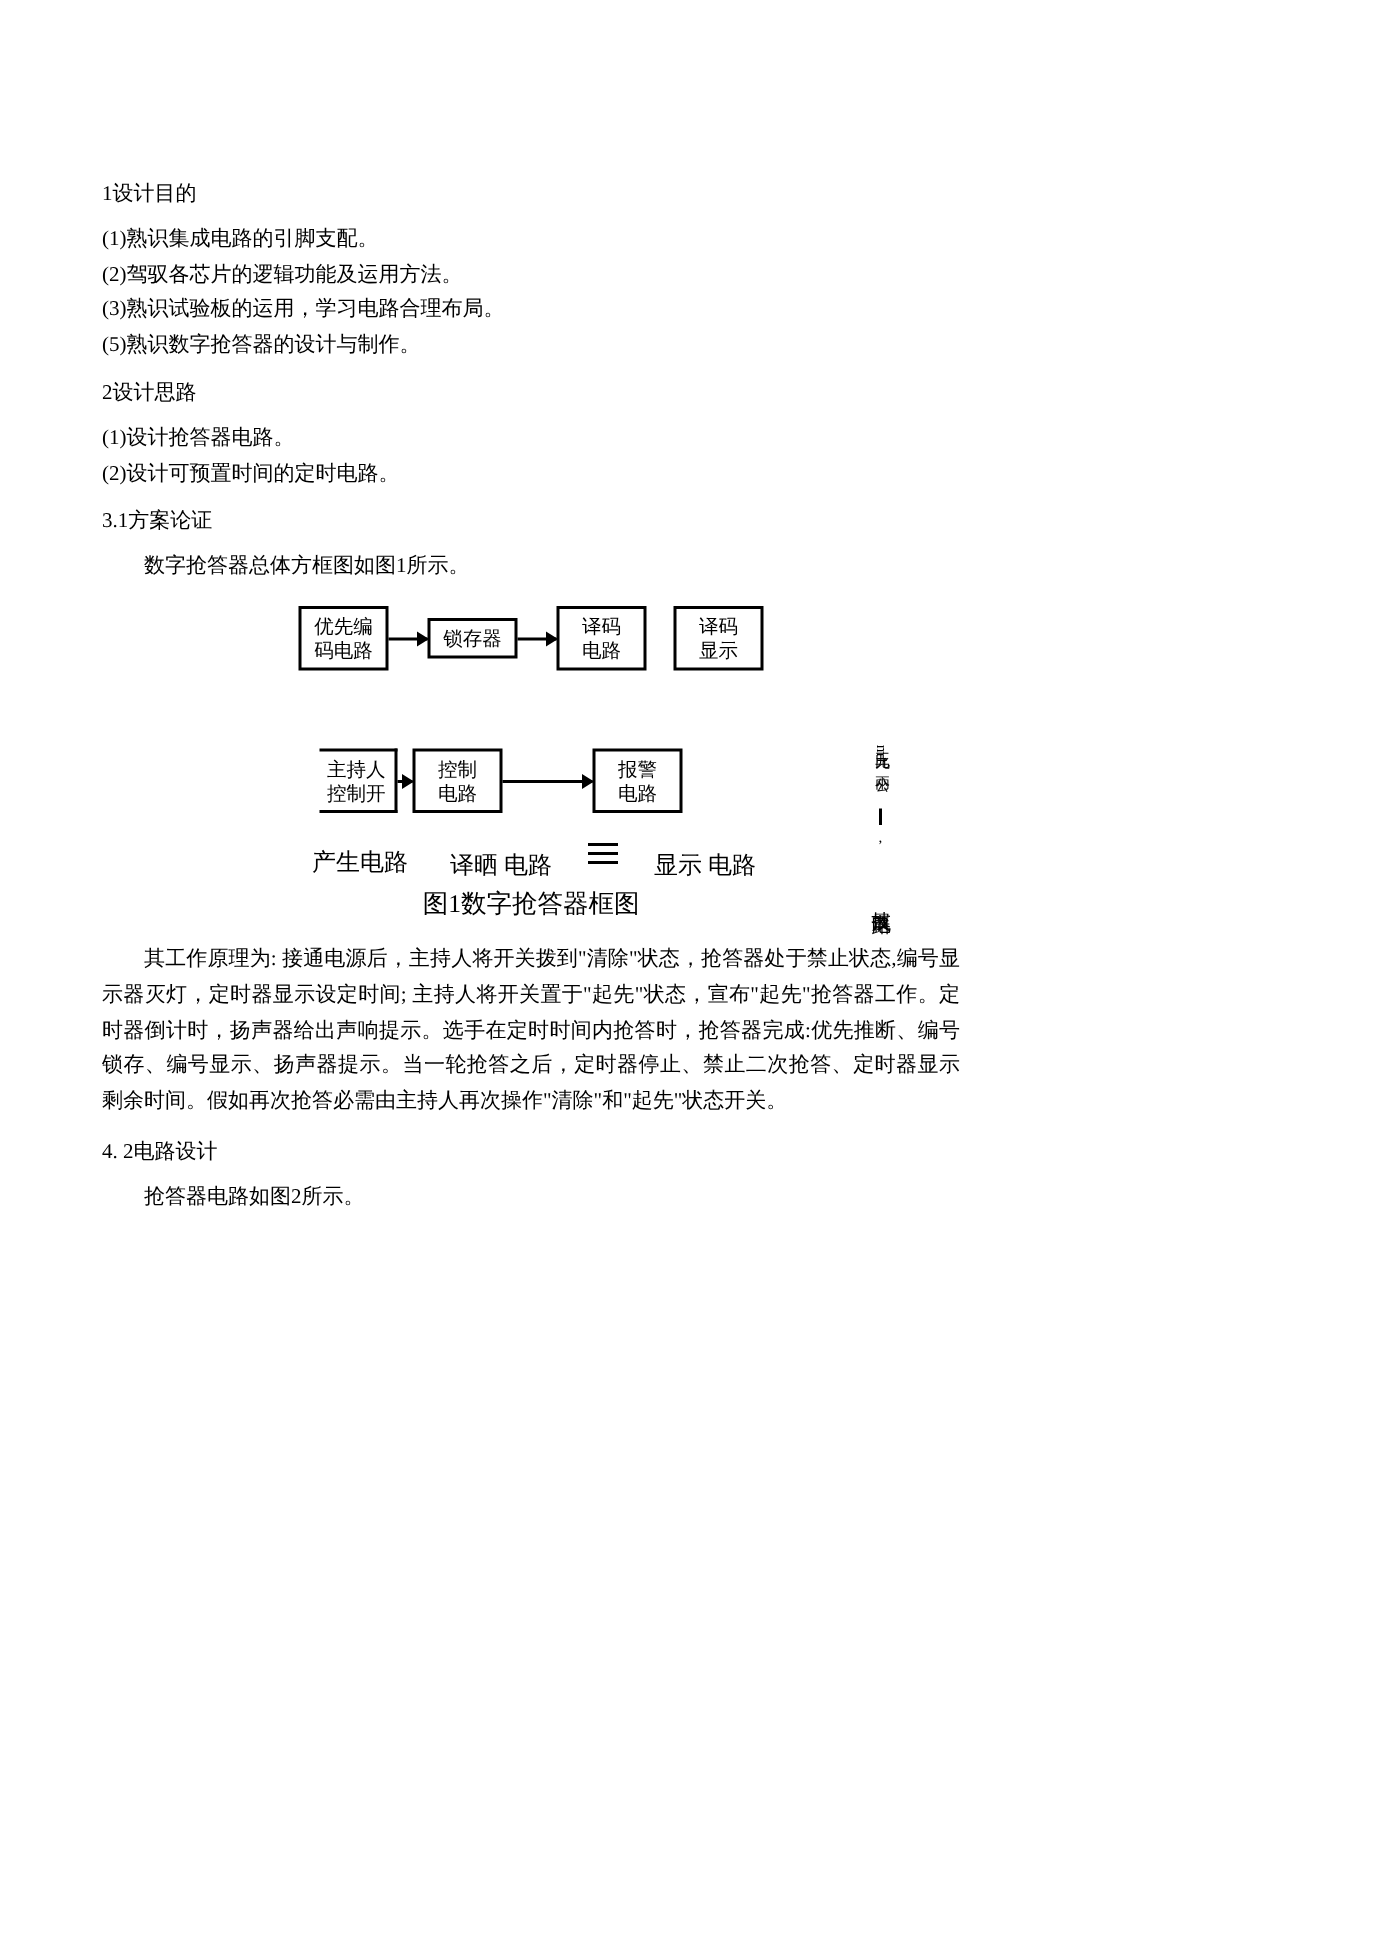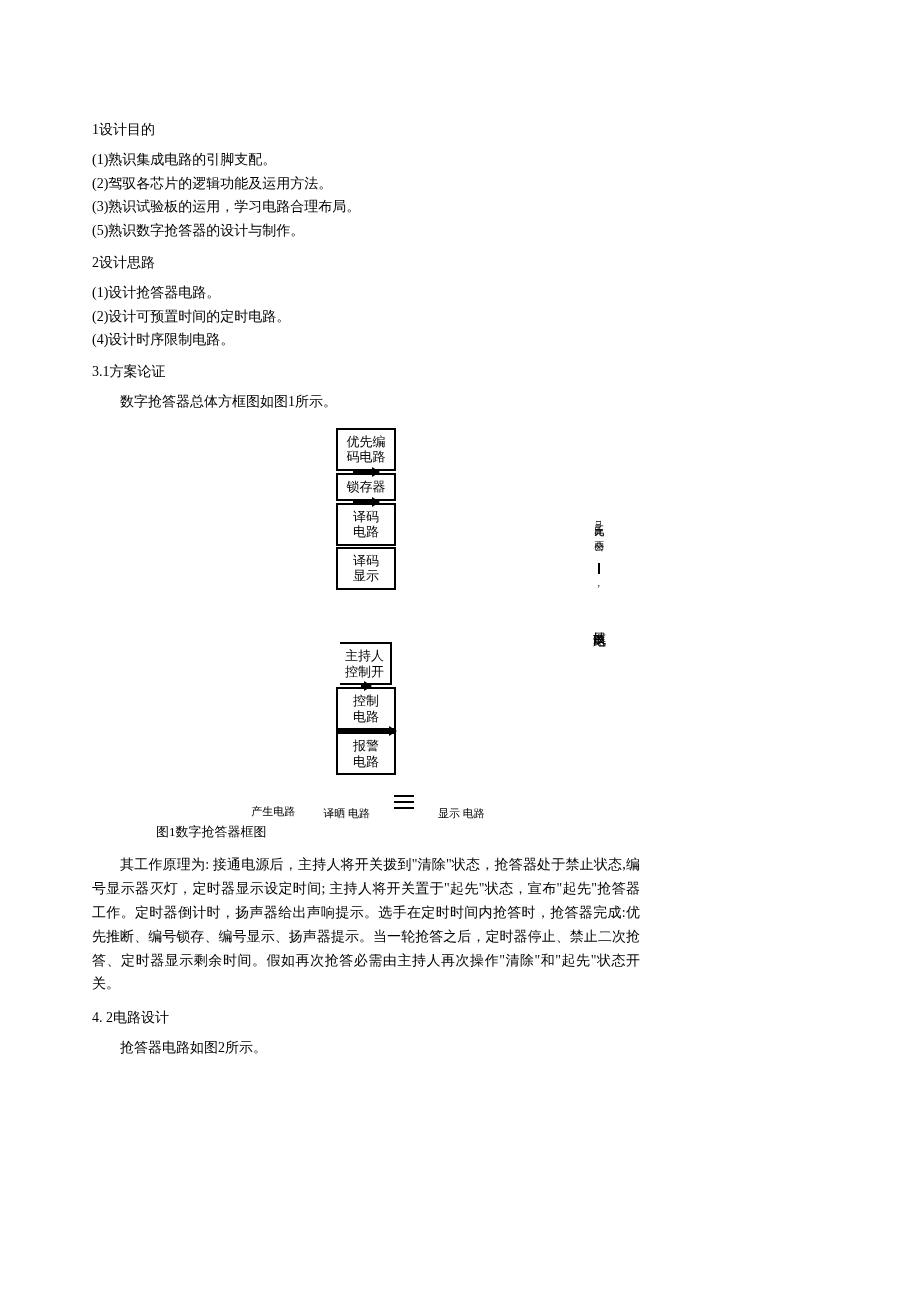--- a/index.html
+++ b/index.html
@@ -6,21 +6,21 @@
     margin: 0;
     background: #ffffff;
     font-family: "SimSun", "宋体", serif;
     font-size: 14px;
     color: #000;
     line-height: 1.7;
   }
   .page {
     width: 760px;
     min-height: 1301px;
-    padding: 110px 120px 0 92px;
+    padding: 110px 120px 0 68px;
     box-sizing: border-box;
   }
   .heading {
     margin: 8px 0 6px 0;
   }
   .list-item {
     margin: 0;
     padding: 0;
   }
   .indent {
@@ -30,21 +30,20 @@
     width: 420px;
     margin: 14px auto 10px auto;
     position: relative;
   }
   .row {
     display: flex;
     align-items: center;
     justify-content: center;
     margin: 6px 0;
     position: relative;
-    flex-direction: column;
   }
   .box {
     border: 2px solid #000;
     padding: 4px 6px;
     font-size: 13px;
     line-height: 1.2;
     text-align: center;
     min-width: 44px;
     background: #fff;
     white-space: pre-line;
@@ -76,34 +75,35 @@
     display: inline-block;
   }
   .vtext {
     writing-mode: vertical-rl;
     text-orientation: upright;
     font-size: 13px;
     line-height: 1.1;
     letter-spacing: 1px;
   }
   .caption {
-    font-size: 13px;
+    text-align: center;
+    font-size: 17px;
     margin-top: 2px;
   }
   .hsp { width: 18px; height: 1px; }
   .row2-spacer { width: 40px; }
   .bottom-row {
     display: flex;
     align-items: flex-end;
     justify-content: center;
     gap: 24px;
     margin-top: 18px;
   }
   .small-label {
-    font-size: 11px;
+    font-size: 16px;
     text-align: center;
     line-height: 1.15;
   }
   .ladder {
     display: inline-block;
     width: 20px;
     height: 18px;
     position: relative;
   }
   .ladder::before, .ladder::after {
@@ -153,21 +153,20 @@
 
   <div class="heading">1设计目的</div>
   <div class="list-item">(1)熟识集成电路的引脚支配。</div>
   <div class="list-item">(2)驾驭各芯片的逻辑功能及运用方法。</div>
   <div class="list-item">(3)熟识试验板的运用，学习电路合理布局。</div>
   <div class="list-item">(5)熟识数字抢答器的设计与制作。</div>
 
   <div class="heading">2设计思路</div>
   <div class="list-item">(1)设计抢答器电路。</div>
   <div class="list-item">(2)设计可预置时间的定时电路。</div>
-  <div class="list-item">(4)设计时序限制电路。</div>
 
   <div class="heading">3.1方案论证</div>
   <div class="indent">数字抢答器总体方框图如图1所示。</div>
 
   <div class="diagram-wrap">
 
     <div class="row">
       <div class="box">优先编
 码电路</div>
       <div class="arrow-h"></div>

